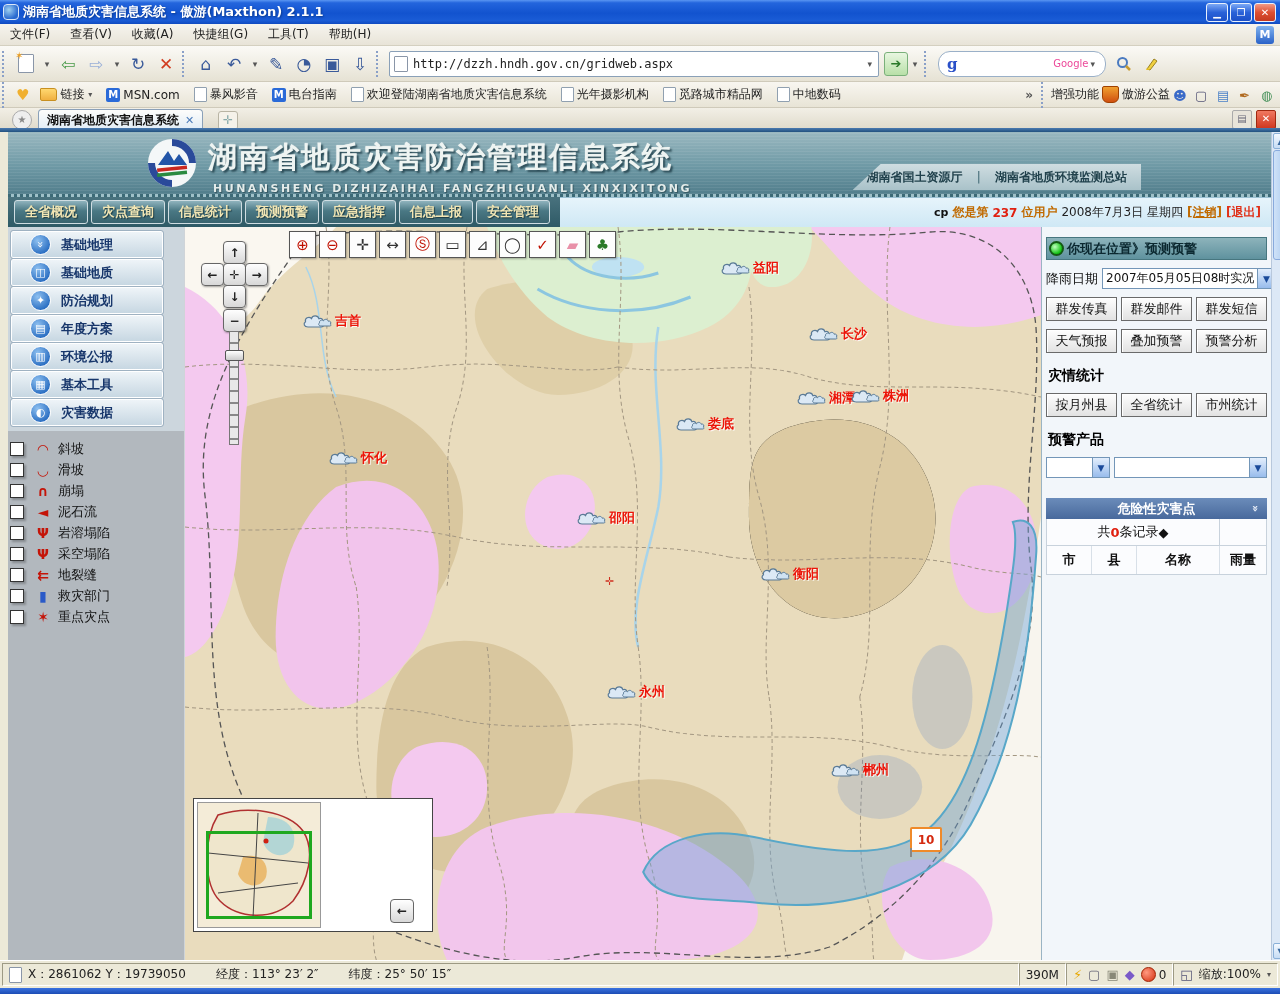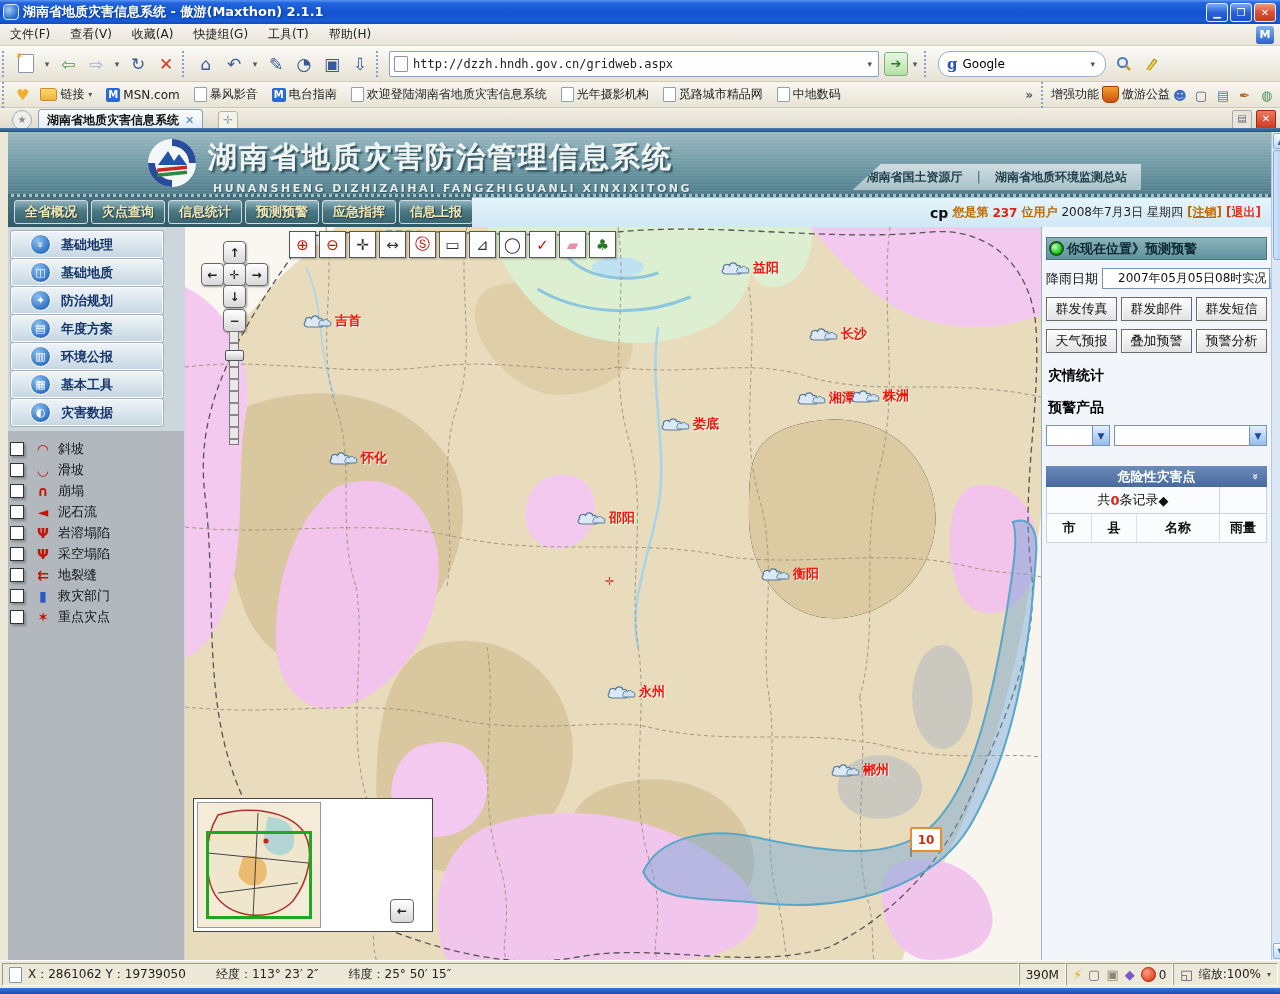--- a/index.html
+++ b/index.html
@@ -40,21 +40,21 @@
   .addr{display:flex;align-items:center;height:24px;background:#fff;border:1px solid #8aa0b8;border-radius:2px;
     width:480px;margin:0 3px;padding:0 4px;}
   .addr .icon-page16{width:12px;height:14px;margin-right:5px;}
   .addr-text{flex:1;font-family:"DejaVu Sans Mono","Liberation Mono",monospace;font-size:12px;color:#222;white-space:nowrap;overflow:hidden;}
   .addr-drop{color:#555;font-size:9px;padding:0 2px;}
   .gobtn{width:22px;height:22px;border:1px solid #7ab07a;border-radius:3px;background:linear-gradient(180deg,#e8f6e0,#b8e0a8);
     color:#2a7a2a;font-size:13px;display:flex;align-items:center;justify-content:center;margin-left:2px;}
   .searchbox{display:flex;align-items:center;height:24px;background:#fff;border:1px solid #9ab0c8;border-radius:12px;
     width:150px;margin:0 4px;padding:0 8px;}
   .g-logo{color:#2a50c8;font-weight:bold;font-size:15px;margin-right:5px;font-family:"DejaVu Serif","Liberation Serif",serif;}
-  .search-ph{flex:1;color:#000000;font-size:12px;}
+  .search-ph{flex:1;color:#ec4899;font-size:10px;text-align:right;}
   .mini-svg{display:block;}
 
   
   .linksbar{position:absolute;left:0;top:82px;width:1280px;height:26px;background:linear-gradient(180deg,#f8f6f0,#e8e4d6);
     display:flex;align-items:center;border-bottom:1px solid #cfcaba;box-sizing:border-box;color:#222;}
   .heart{color:#f0b030;font-size:15px;margin:0 4px;}
   .folder{width:15px;height:11px;background:linear-gradient(180deg,#ffd870,#f0b040);border:1px solid #c89020;border-radius:1px 3px 2px 2px;margin-right:3px;}
   .linkitem{display:flex;align-items:center;margin:0 7px;white-space:nowrap;}
   .msn-ico{width:14px;height:14px;background:#2a6ad8;color:#fff;font-size:10px;font-weight:bold;text-align:center;line-height:14px;border-radius:2px;margin-right:3px;}
   .li-page{width:11px;height:13px;background:#fff;border:1px solid #90a0b0;border-radius:1px;margin-right:3px;}
@@ -96,29 +96,29 @@
     text-shadow:1px 1px 1px #33555f;white-space:nowrap;margin-top:8px;}
   .banner-links{position:absolute;right:130px;top:32px;height:26px;padding:0 14px;display:flex;align-items:center;
     background:linear-gradient(180deg,#cfdde1,#a9c2c9);color:#20414c;font-weight:bold;
     clip-path:polygon(28px 0,100% 0,100% 100%,0 100%);}
   .banner-links .sep2{margin:0 14px;color:#5a7e88;}
   .banner-dotline{position:absolute;left:0;top:62px;width:1263px;height:3px;
     background:repeating-linear-gradient(90deg,#3c6a77 0 3px,#9fc0c8 3px 6px);}
 
   
   .navrow{position:absolute;left:0;top:65px;width:1263px;height:30px;display:flex;}
-  .navleft{width:464px;background:linear-gradient(180deg,#49727e,#2e5a66);display:flex;align-items:center;padding-left:6px;box-sizing:border-box;gap:3px;}
+  .navleft{width:552px;background:linear-gradient(180deg,#49727e,#2e5a66);display:flex;align-items:center;padding-left:6px;box-sizing:border-box;gap:3px;}
   .navbtn{height:22px;padding:0 10px;border:1px solid #cfdde2;border-radius:3px;
     background:linear-gradient(180deg,#8fb3bd,#4a7884 45%,#39646f);color:#f2e6b4;font-weight:bold;font-size:13px;
     display:flex;align-items:center;white-space:nowrap;text-shadow:1px 1px 1px #1c3a42;}
   .navright{flex:1;background:linear-gradient(180deg,#e6f4fb,#cfe8f5);border-top:1px solid #9cc2d4;
     display:flex;align-items:center;justify-content:flex-end;padding-right:10px;gap:4px;white-space:nowrap;color:#222;}
   .u-orange{color:#c06a00;font-weight:bold;}
   .u-red{color:#e02010;font-weight:bold;}
-  .u-cp{font-weight:bold;color:#111;font-size:14px;}
+  .u-cp{font-weight:bold;color:#111;font-size:11px;}
   .u-logout{color:#c06a00;text-decoration:underline;font-weight:bold;}
   .u-exit{color:#e03018;font-weight:bold;}
 
   
   .mainrow{position:absolute;left:0;top:95px;width:1263px;height:733px;display:flex;}
 
   
   .sidebar{width:176px;height:100%;background:#b4bac0;display:flex;flex-direction:column;}
   .side-sections{background:#ccd6dd;padding:3px 20px 4px 2px;}
   .side-item{height:25px;margin:1px 1px;border:1px solid #fff;outline:1px solid #9fb2c2;
@@ -164,21 +164,21 @@
 
   
   .rpanel{width:230px;height:100%;background:#f2f6fa;border-left:1px solid #9ab4c4;box-sizing:border-box;padding:10px 4px 0 4px;}
   .loc-bar{height:21px;background:linear-gradient(180deg,#8db3bb,#5f929e);border:1px solid #47767f;
     display:flex;align-items:center;color:#0b2830;font-weight:bold;font-size:13px;padding-left:2px;}
   .loc-dot{width:11px;height:11px;border-radius:50%;margin-right:3px;border:2px solid #145a14;
     background:radial-gradient(circle at 35% 35%,#bfffbf,#12c212 70%);}
   .rp-row{display:flex;align-items:center;margin-top:8px;gap:4px;}
   .rp-label{font-size:13px;color:#111;white-space:nowrap;}
   .xp-select{height:19px;background:#fff;border:1px solid #7396b8;display:flex;align-items:center;}
-  .xp-select .val{flex:1;padding:0 3px;font-size:12px;color:#111;white-space:nowrap;overflow:hidden;margin-left:12px;}
+  .xp-select .val{flex:1;padding:0 3px;font-size:12px;color:#111;white-space:nowrap;overflow:hidden;}
   .xp-select .arrow{width:16px;height:100%;background:linear-gradient(180deg,#e3eefc,#98bcec);border-left:1px solid #7396b8;
     color:#1a4a9a;font-size:9px;display:flex;align-items:center;justify-content:center;}
   .xpbtn{height:22px;flex:1;background:linear-gradient(180deg,#fefefe,#e2e2e2);border:1px solid #6a6a6a;
     box-shadow:inset 1px 1px 0 #fff;font-size:13px;color:#111;display:flex;align-items:center;justify-content:center;white-space:nowrap;}
   .rp-head{font-size:14px;font-weight:bold;color:#000;margin:14px 0 2px 2px;}
   .danger-head{margin-top:20px;height:21px;background:linear-gradient(180deg,#6b8cba,#48699c);
     color:#fff;font-weight:bold;font-size:13px;display:flex;align-items:center;justify-content:center;position:relative;}
   .danger-chev{position:absolute;right:8px;color:#e8eef8;font-size:11px;font-weight:bold;}
   .rec-row{display:flex;height:26px;background:#fbfcfe;border:1px solid #c8d2dc;border-top:none;}
   .rec-main{flex:1;display:flex;align-items:center;justify-content:center;font-size:13px;color:#111;}
@@ -567,21 +567,21 @@
               </svg>
               <span class="city-label">益阳</span>
             </div>
             <div class="city-marker" style="left: 622px; top: 98px;">
               <svg width="32" height="18" viewBox="0 0 32 18">
                 <path d="M7 15 C3 15 2 11.5 4.5 9.8 C3.5 6 8 4 10.5 6.5 C11.5 3 17 3 18 6.8 C21.5 5.5 23.5 9 21.5 11.5 C23 12 23 15 20.5 15 Z" fill="#dcE9f5" stroke="#5a7a96" stroke-width="1.2"></path>
                 <path d="M20 14 C17.5 14 17 11.8 18.5 10.8 C18 8.5 21 7.2 22.5 8.8 C23.2 6.8 26.6 6.8 27.2 9.2 C29.4 8.5 30.6 10.6 29.4 12.2 C30.3 12.5 30.2 14 28.8 14 Z" fill="#cfe2f2" stroke="#5a7a96" stroke-width="1"></path>
               </svg>
               <span class="city-label">长沙</span>
             </div>
-            <div class="city-marker" style="left: 474px; top: 188px;">
+            <div class="city-marker" style="left: 474px; top: 188px; padding-left: 15px;">
               <svg width="32" height="18" viewBox="0 0 32 18">
                 <path d="M7 15 C3 15 2 11.5 4.5 9.8 C3.5 6 8 4 10.5 6.5 C11.5 3 17 3 18 6.8 C21.5 5.5 23.5 9 21.5 11.5 C23 12 23 15 20.5 15 Z" fill="#dcE9f5" stroke="#5a7a96" stroke-width="1.2"></path>
                 <path d="M20 14 C17.5 14 17 11.8 18.5 10.8 C18 8.5 21 7.2 22.5 8.8 C23.2 6.8 26.6 6.8 27.2 9.2 C29.4 8.5 30.6 10.6 29.4 12.2 C30.3 12.5 30.2 14 28.8 14 Z" fill="#cfe2f2" stroke="#5a7a96" stroke-width="1"></path>
               </svg>
               <span class="city-label">娄底</span>
             </div>
             <div class="city-marker" style="left: 610px; top: 162px;">
               <svg width="32" height="18" viewBox="0 0 32 18">
                 <path d="M7 15 C3 15 2 11.5 4.5 9.8 C3.5 6 8 4 10.5 6.5 C11.5 3 17 3 18 6.8 C21.5 5.5 23.5 9 21.5 11.5 C23 12 23 15 20.5 15 Z" fill="#dcE9f5" stroke="#5a7a96" stroke-width="1.2"></path>
                 <path d="M20 14 C17.5 14 17 11.8 18.5 10.8 C18 8.5 21 7.2 22.5 8.8 C23.2 6.8 26.6 6.8 27.2 9.2 C29.4 8.5 30.6 10.6 29.4 12.2 C30.3 12.5 30.2 14 28.8 14 Z" fill="#cfe2f2" stroke="#5a7a96" stroke-width="1"></path>
@@ -668,20 +668,25 @@
           <div class="xpbtn">群发传真</div>
           <div class="xpbtn">群发邮件</div>
           <div class="xpbtn">群发短信</div>
         </div>
         <div class="rp-row">
           <div class="xpbtn">天气预报</div>
           <div class="xpbtn">叠加预警</div>
           <div class="xpbtn">预警分析</div>
         </div>
         <div class="rp-head">灾情统计</div>
+        <div class="rp-row">
+          <div class="xpbtn">按月州县</div>
+          <div class="xpbtn">全省统计</div>
+          <div class="xpbtn">市州统计</div>
+        </div>
         <div class="rp-head">预警产品</div>
         <div class="rp-row">
           <div class="xp-select" style="width:62px">
             <span class="val"></span>
               <span class="arrow">▼</span>
           </div>
           <div class="xp-select" style="flex:1">
             <span class="val"></span>
               <span class="arrow">▼</span>
           </div>

